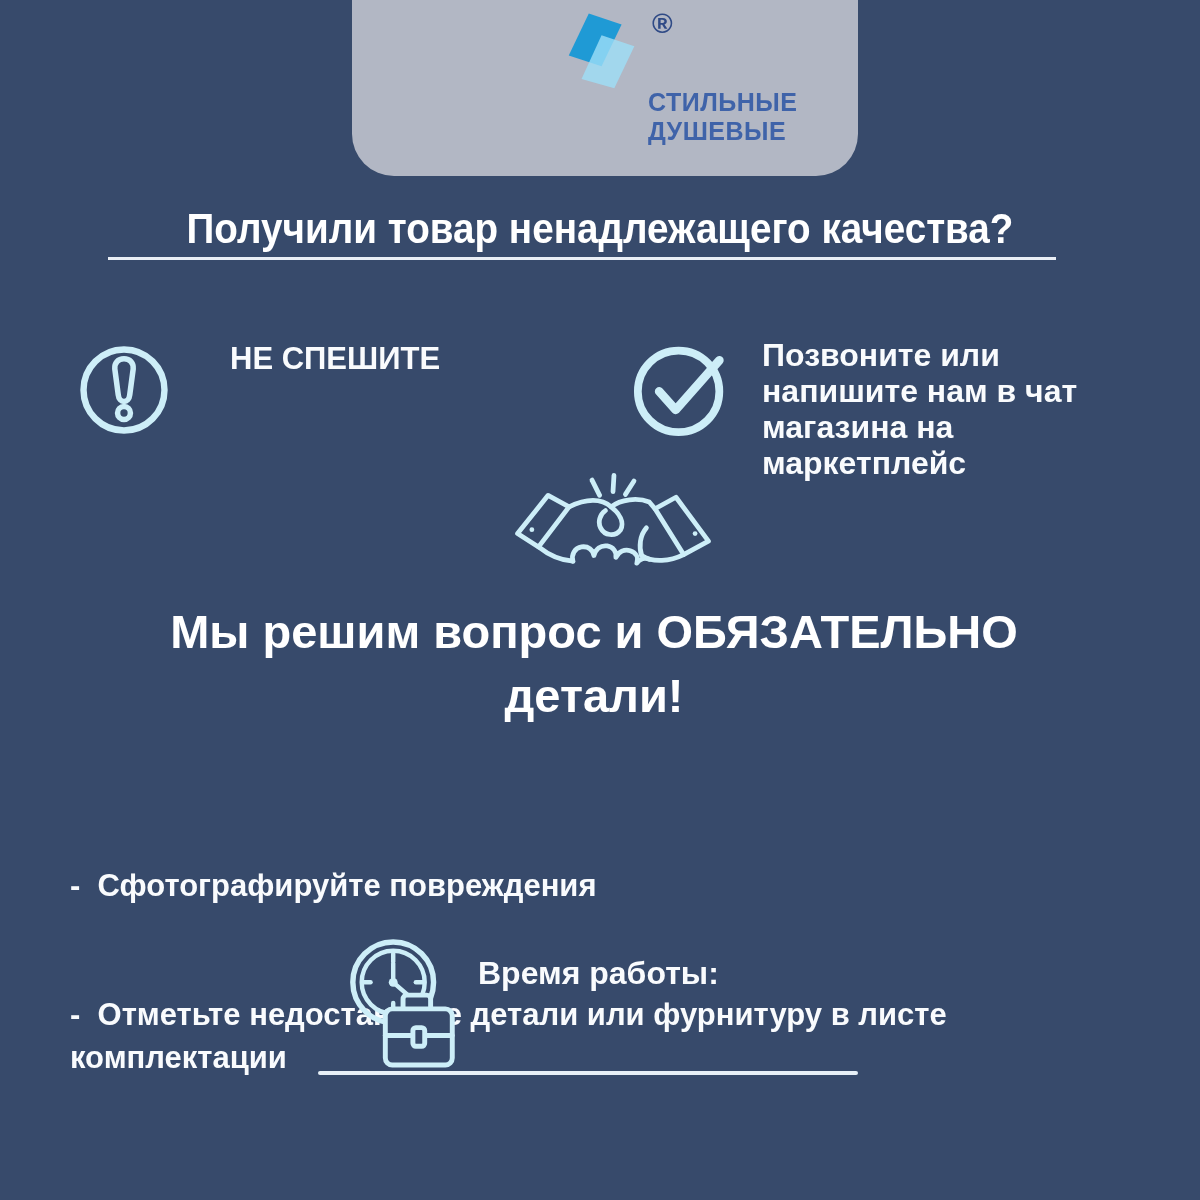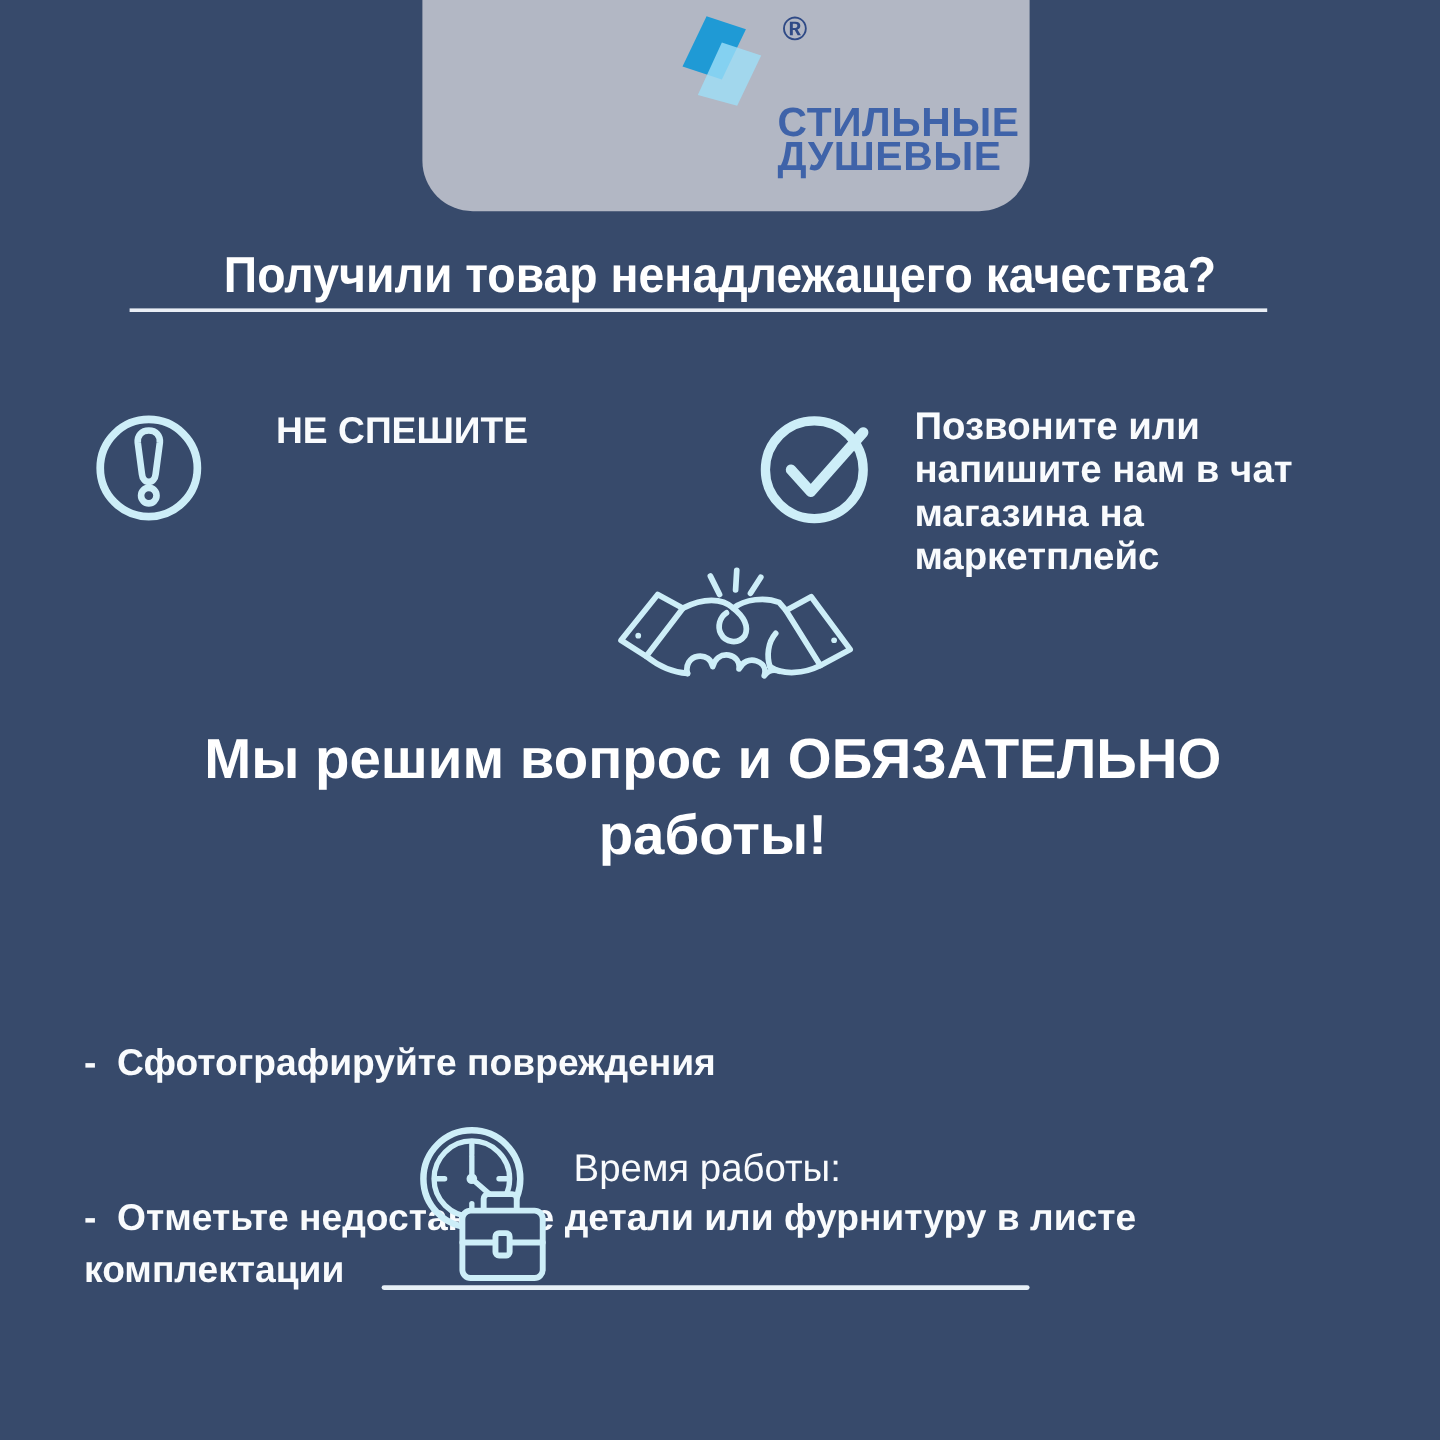--- a/index.html
+++ b/index.html
@@ -16,21 +16,21 @@
     left:352px;top:0;width:506px;height:176px;
     background:#b2b7c4;border-radius:0 0 42px 42px;
   }
   .logo-mark{left:190px;top:8px;width:110px;height:82px;}
   .reg-mark{left:300px;top:8px;font-size:28px;font-weight:bold;color:#2f4a86;}
   .brand-word{
     left:40px;top:70px;font-size:66px;font-weight:bold;color:#293c74;
     letter-spacing:2px;line-height:1;
   }
   .brand-tagline{
-    left:296px;top:88px;font-size:34px;font-weight:bold;color:#3f63a9;
+    left:296px;top:88px;font-size:25px;font-weight:bold;color:#3f63a9;
     line-height:29px;letter-spacing:0.5px;
   }
 
   
   .main-heading{
     left:0;top:205px;width:1200px;text-align:center;
     font-size:42px;font-weight:bold;color:#ffffff;
     transform:scaleX(0.92);
   }
   .heading-underline{
@@ -57,21 +57,21 @@
 
   
   .instructions{
     left:70px;top:778px;width:1055px;
     font-size:31px;font-weight:bold;line-height:43px;
     white-space:pre-wrap;
   }
 
   
   .schedule-icon{left:342px;top:933px;width:128px;height:138px;}
-  .hours-text{left:478px;top:952px;font-size:32px;font-weight:normal;line-height:42px;text-align:right;}
+  .hours-text{left:478px;top:952px;font-size:32px;font-weight:bold;line-height:42px;text-align:right;}
   .bottom-rule{left:318px;top:1071px;width:540px;height:4px;background:#e7f0f7;border-radius:2px;}
 
   svg{display:block;width:100%;height:100%;}
 </style>
 </head>
 <body>
 
 <div class="abs logo-card">
   <div class="abs logo-mark">
     <svg viewBox="0 0 110 90">
@@ -121,21 +121,21 @@
     <path d="M108,36 C117,43 122,52 118,60 C112,68 101,66 97,58 C94,52 96,44 102,40"></path>
     <path d="M32,78 C42,86 54,92 68,93"></path>
     <path d="M184,86 C170,93 152,95 140,87"></path>
     <path d="M68,93 C66,86 70,79 77,78 C84,77 89,81 90,87 C92,80 97,76 104,77 C110,78 114,83 113,89 C116,83 122,80 128,82 C134,84 137,89 135,95 C138,91 143,89 148,91"></path>
     <path d="M140,87 C137,78 138,66 145,58"></path>
   </svg>
 </div>
 
 <div class="abs promise">
   <div>Мы решим вопрос и ОБЯЗАТЕЛЬНО</div>
-  <div>работы!</div>
+  <div>детали!</div>
 </div>
 
 <div class="abs instructions">
   <div>-  Сфотографируйте повреждения</div>
   <div>-  Отметьте недостающие детали или фурнитуру в листе комплектации</div>
 </div>
 
 <div class="abs schedule-icon icon-cyan">
   <svg viewBox="0 0 130 140" stroke="currentColor" fill="none" stroke-linecap="round" stroke-linejoin="round">
     <circle cx="52" cy="50" r="41" stroke-width="5.5"></circle>

